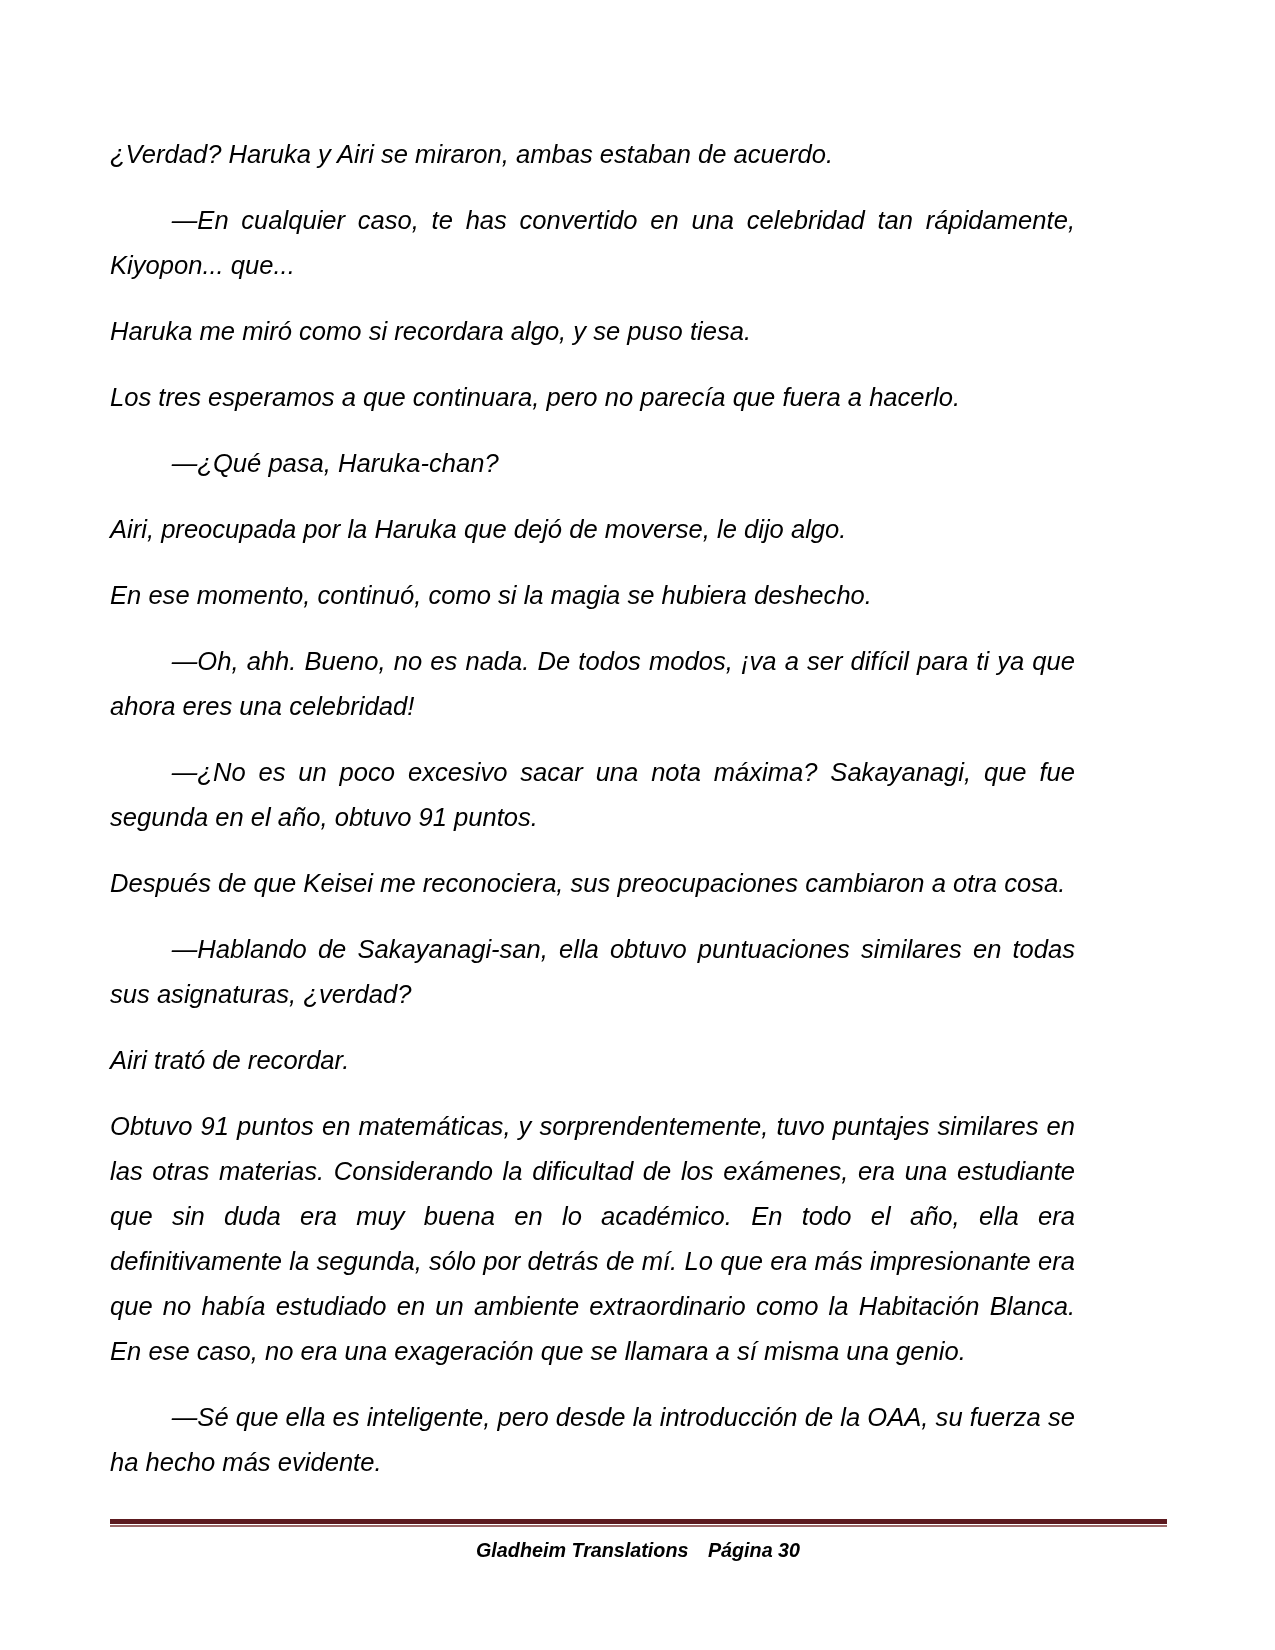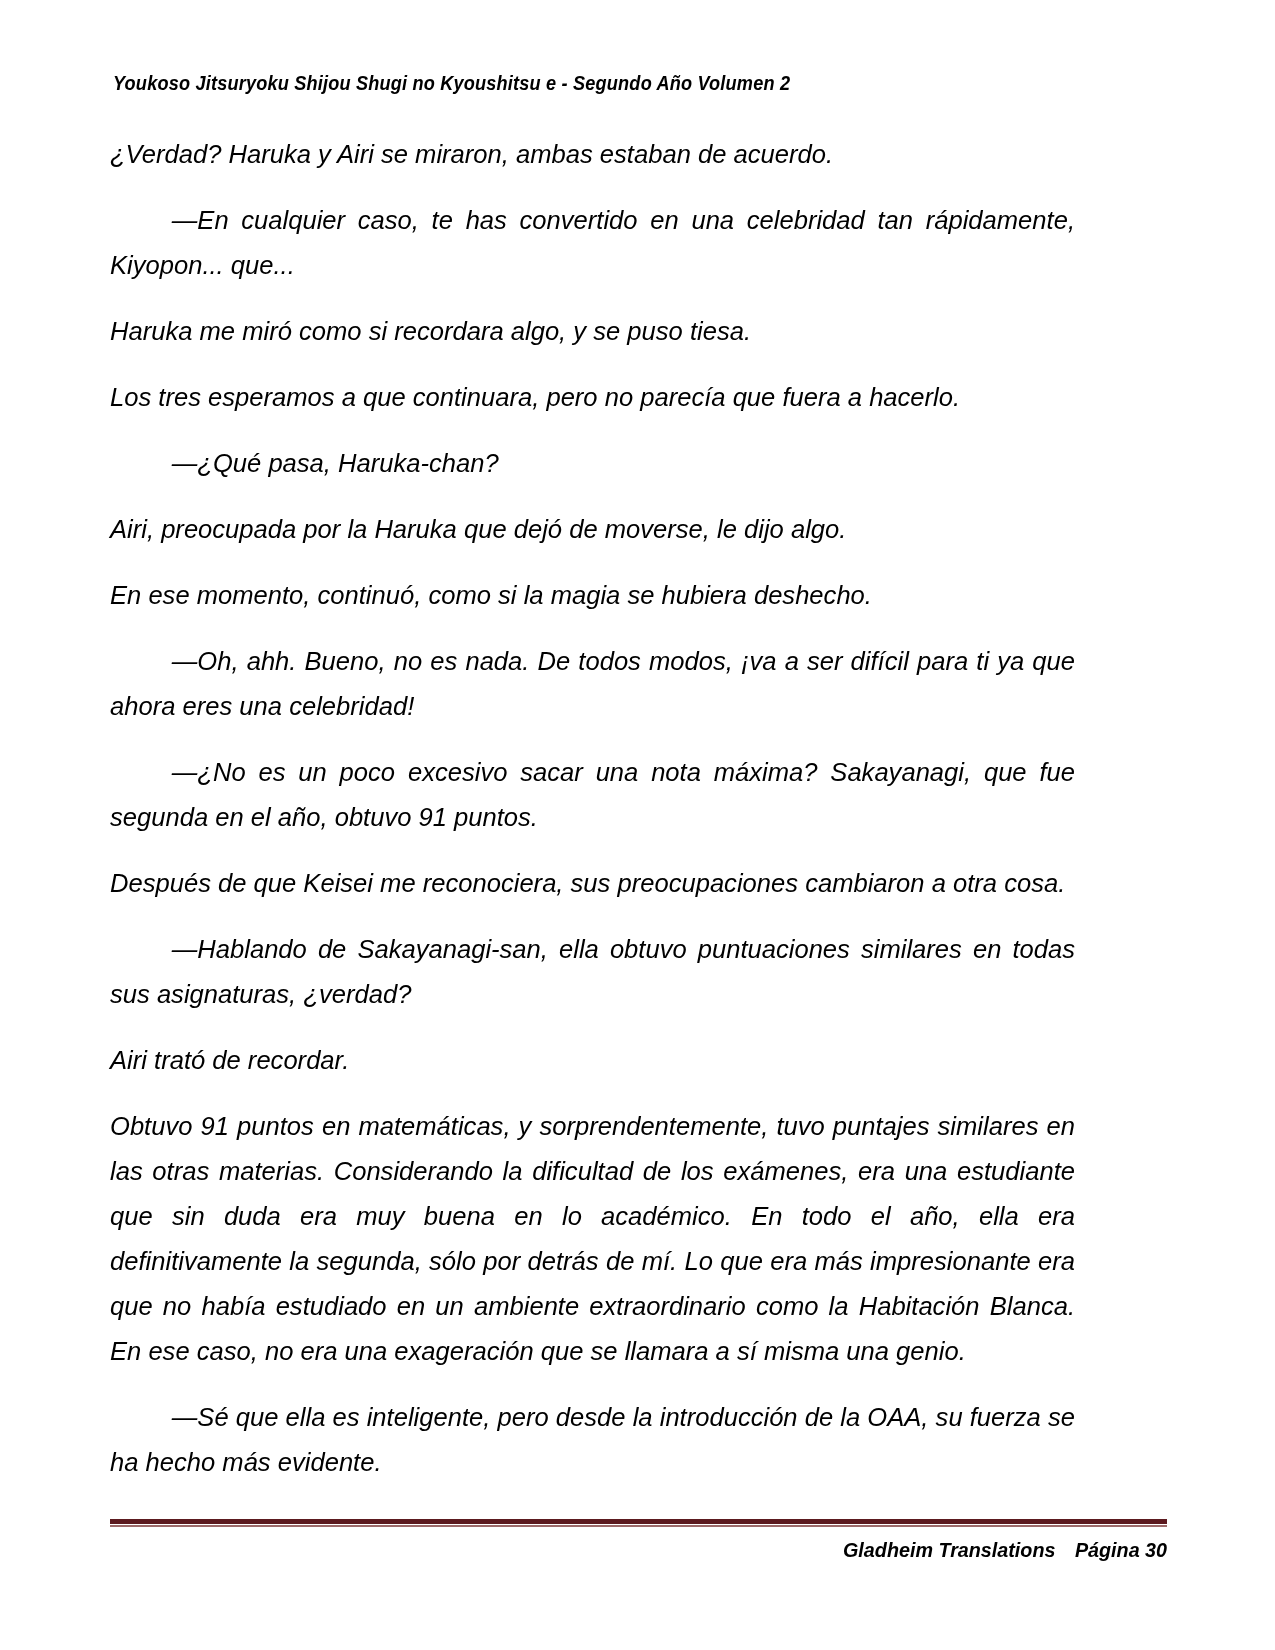--- a/index.html
+++ b/index.html
@@ -86,44 +86,41 @@
   .footer-rule .bar-thin {
     position: absolute;
     left: 0;
     top: 6px;
     width: 100%;
     height: 1.5px;
     background: #9d6a6a;
   }
   .footer-row {
     display: flex;
-    justify-content: flex-end;
+    justify-content: center;
     align-items: baseline;
     margin-top: 11px;
   }
   .footer-text {
     font-family: "Liberation Sans Narrow", "Liberation Sans", sans-serif;
     font-weight: bold;
     font-style: italic;
     font-size: 21px;
     color: #000000;
     white-space: nowrap;
     transform: scaleX(0.94);
   }
   .footer-left { transform-origin: left center; }
   .footer-right { transform-origin: right center; }
 </style>
 </head>
 <body>
 
 <div class="page">
 
-  <div class="header">
-    <div class="header-title">Youkoso Jitsuryoku Shijou Shugi no Kyoushitsu e - Segundo Año Volumen 2</div>
-  </div>
 
   <div class="content">
       <p class="para">¿Verdad? Haruka y Airi se miraron, ambas estaban de acuerdo.</p>
       <p class="para indent">—En cualquier caso, te has convertido en una celebridad tan rápidamente, Kiyopon... que...</p>
       <p class="para">Haruka me miró como si recordara algo, y se puso tiesa.</p>
       <p class="para">Los tres esperamos a que continuara, pero no parecía que fuera a hacerlo.</p>
       <p class="para indent">—¿Qué pasa, Haruka-chan?</p>
       <p class="para">Airi, preocupada por la Haruka que dejó de moverse, le dijo algo.</p>
       <p class="para">En ese momento, continuó, como si la magia se hubiera deshecho.</p>
       <p class="para indent">—Oh, ahh. Bueno, no es nada. De todos modos, ¡va a ser difícil para ti ya que ahora eres una celebridad!</p>

